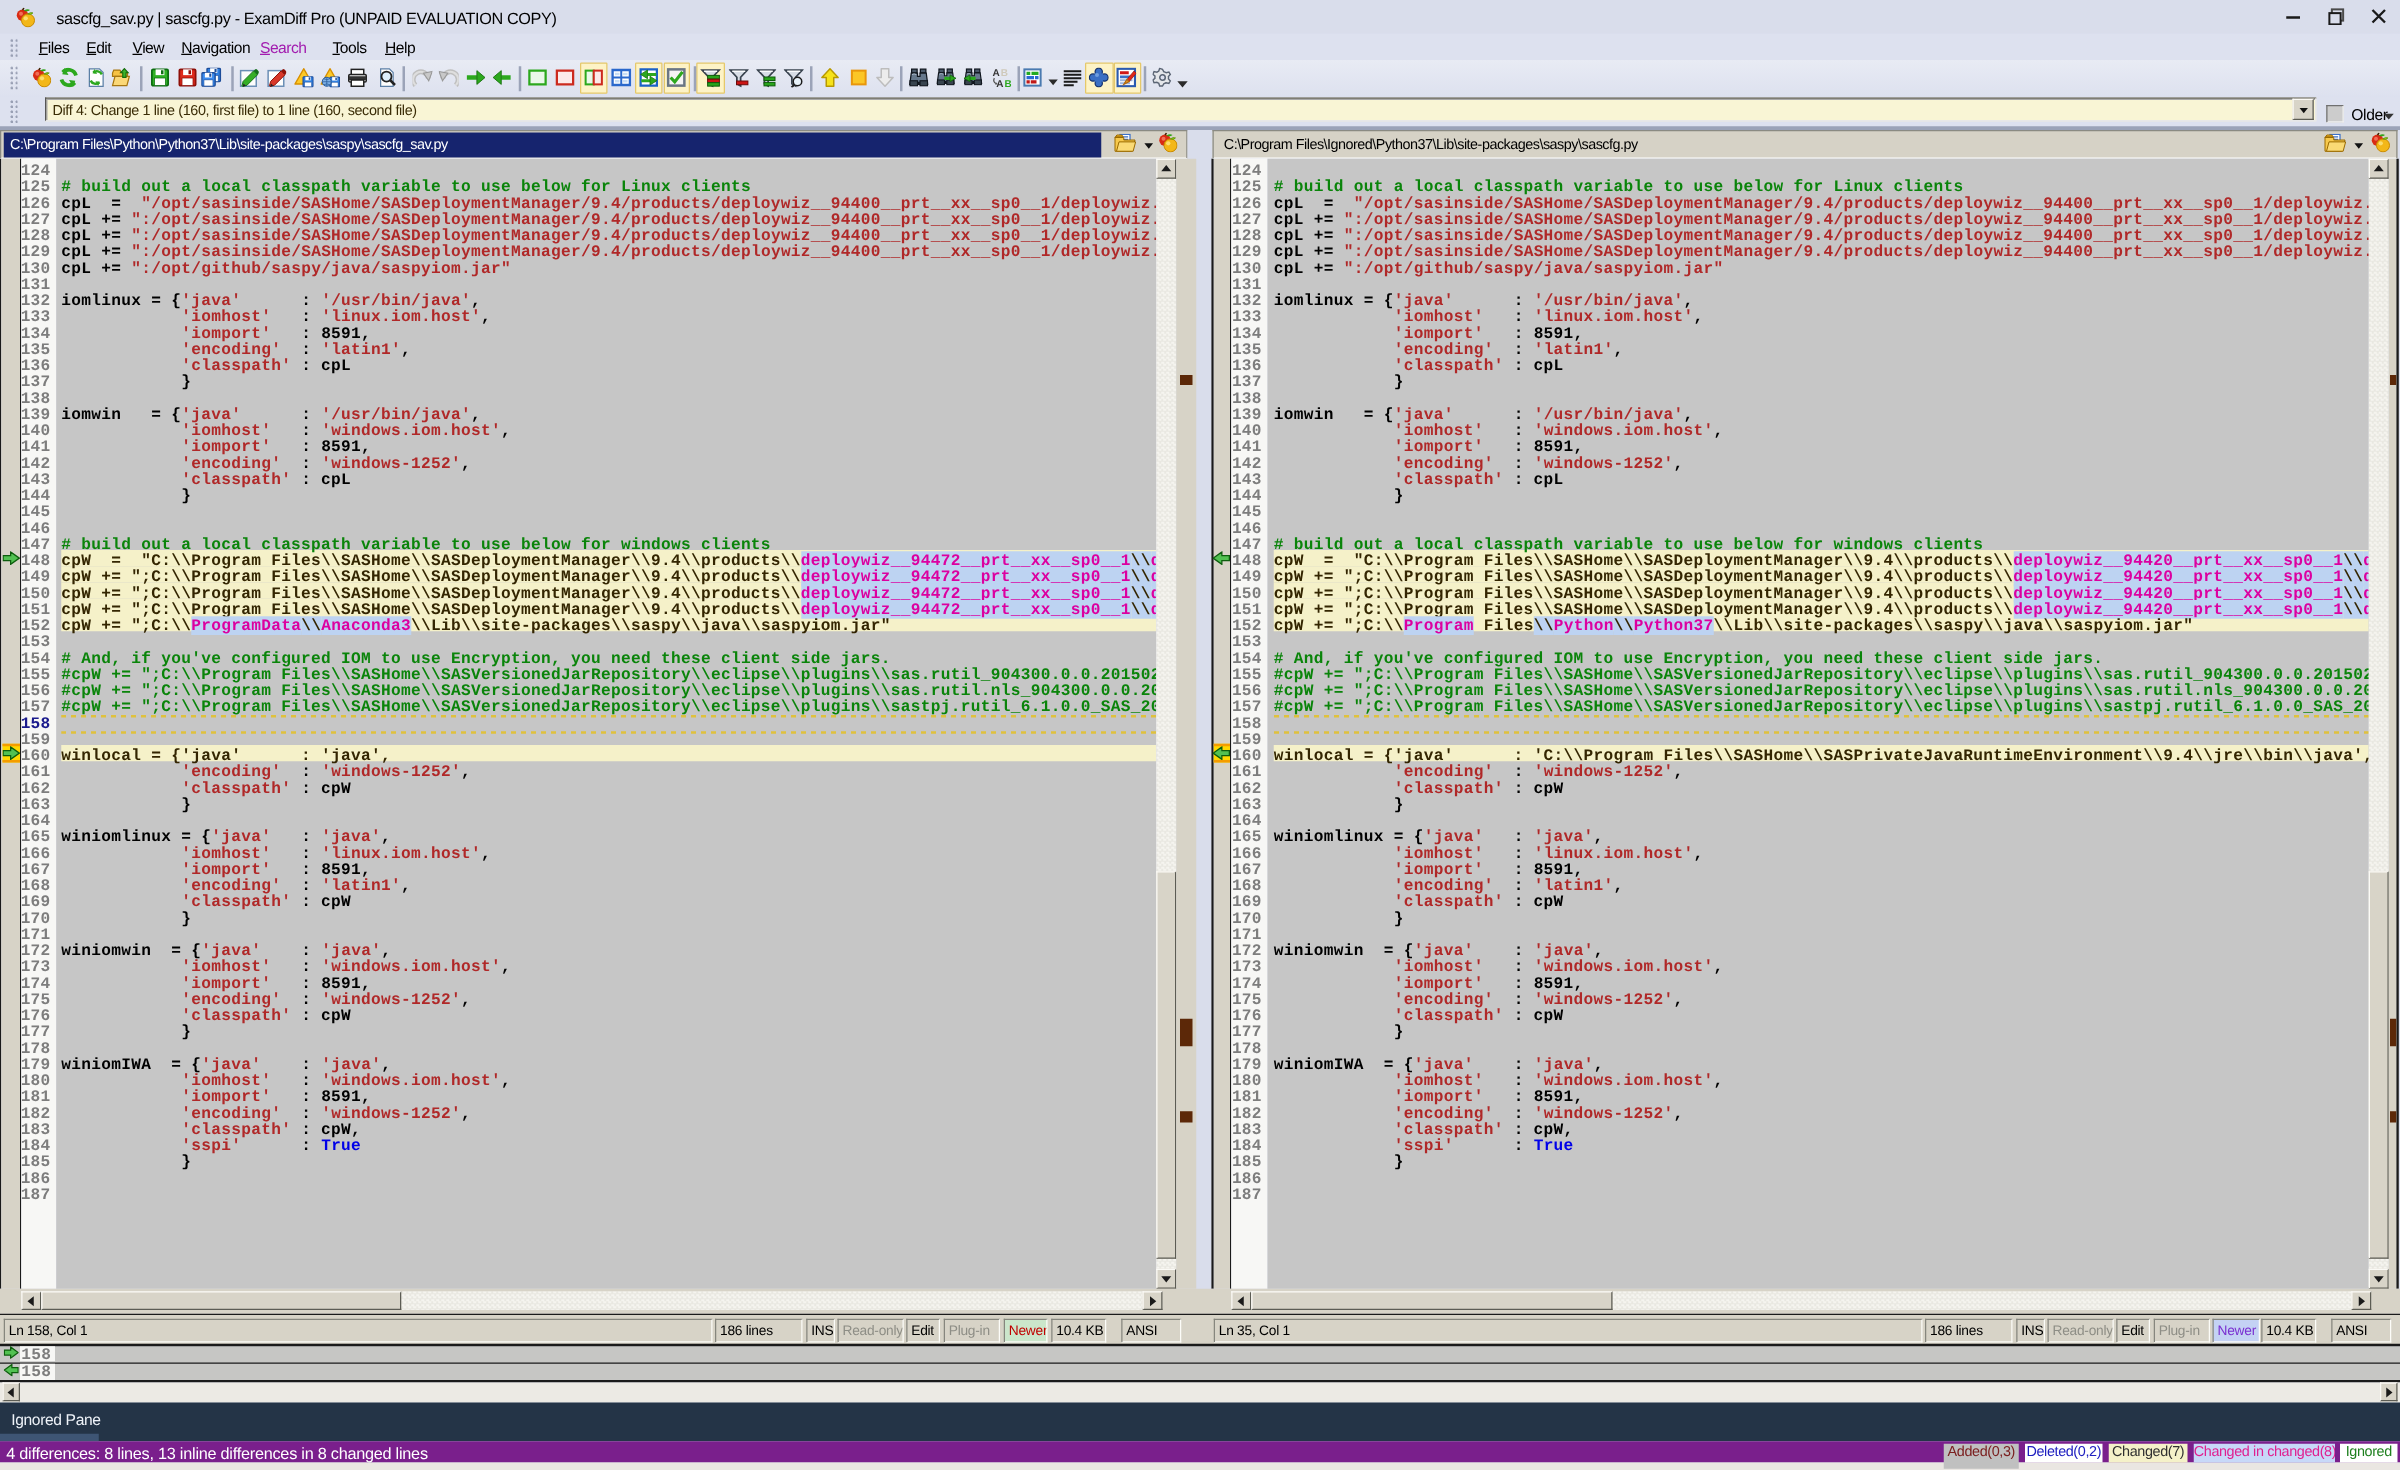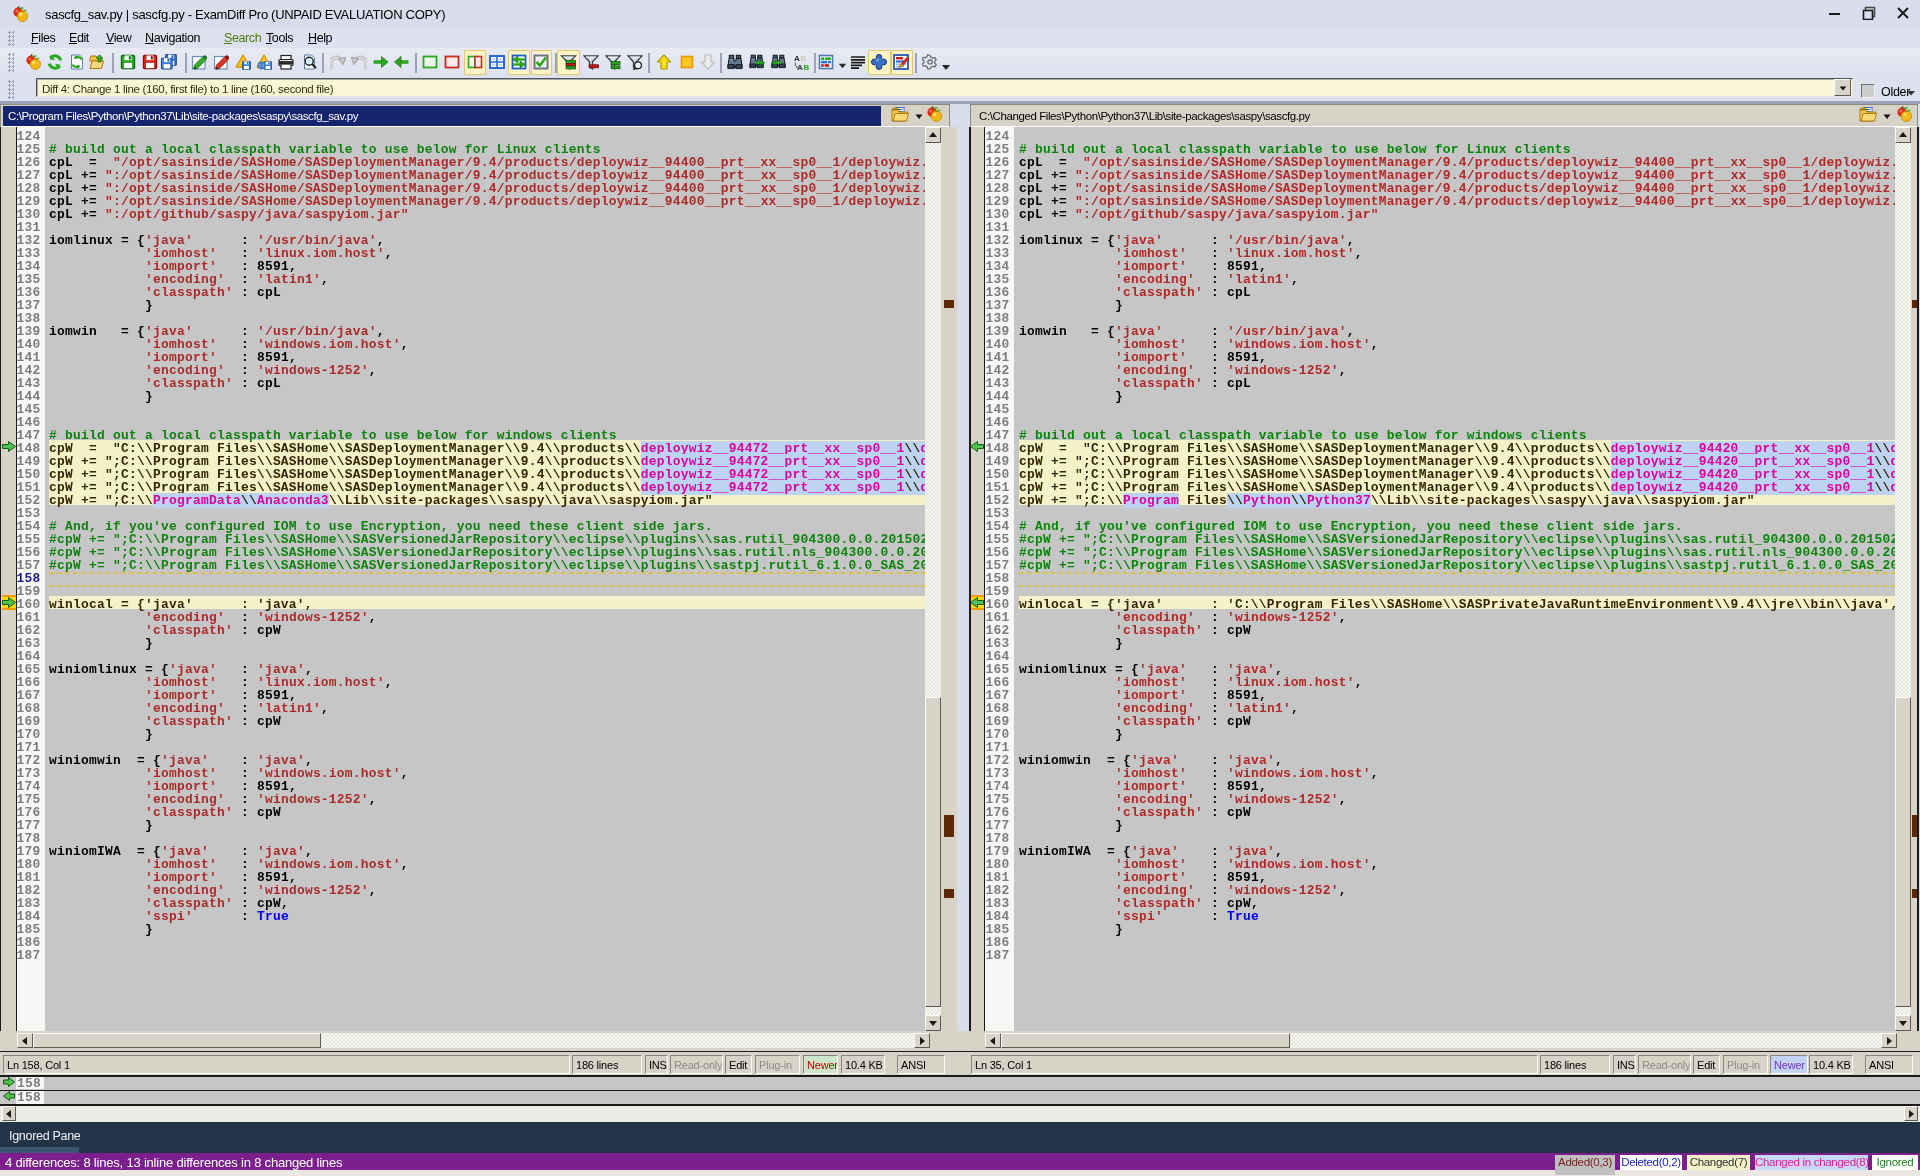--- a/index.html
+++ b/index.html
@@ -41,21 +41,21 @@
   </svg>
 <svg class="a" style="left:1896px;top:6px" width="14" height="14" viewBox="0 0 14 14">
 <path d="M2 2 L12 12 M12 2 L2 12" stroke="#1a1a1a" stroke-width="1.9"></path>
   </svg>
 <div class="a" style="left:0;top:27px;width:1920px;height:21px;background:#dde1ef"></div>
 <div class="a" style="left:8px;top:31px;width:6px;height:15px;background-image:radial-gradient(circle at 1.5px 1.5px,#99a0b4 1px,rgba(0,0,0,0) 1.3px);background-size:4px 4px"></div>
 <div class="a" style="left:31px;top:31px;font-size:12.5px;letter-spacing:-0.4px;color:#000"><span style="text-decoration:underline">F</span>iles</div>
 <div class="a" style="left:69px;top:31px;font-size:12.5px;letter-spacing:-0.4px;color:#000"><span style="text-decoration:underline">E</span>dit</div>
 <div class="a" style="left:106px;top:31px;font-size:12.5px;letter-spacing:-0.4px;color:#000"><span style="text-decoration:underline">V</span>iew</div>
 <div class="a" style="left:145px;top:31px;font-size:12.5px;letter-spacing:-0.4px;color:#000"><span style="text-decoration:underline">N</span>avigation</div>
-<div class="a" style="left:224px;top:31px;font-size:12.5px;letter-spacing:-0.4px;color:#4d7c0f"><span style="text-decoration:underline">S</span>earch</div>
+<div class="a" style="left:208px;top:31px;font-size:12.5px;letter-spacing:-0.4px;color:#a21caf"><span style="text-decoration:underline">S</span>earch</div>
 <div class="a" style="left:266px;top:31px;font-size:12.5px;letter-spacing:-0.4px;color:#000"><span style="text-decoration:underline">T</span>ools</div>
 <div class="a" style="left:308px;top:31px;font-size:12.5px;letter-spacing:-0.4px;color:#000"><span style="text-decoration:underline">H</span>elp</div>
 <div class="a" style="left:0;top:48px;width:1920px;height:29px;background:linear-gradient(#e8ebf4,#dde1ef)"></div>
 <div class="a" style="left:8px;top:53px;width:6px;height:19px;background-image:radial-gradient(circle at 1.5px 1.5px,#99a0b4 1px,rgba(0,0,0,0) 1.3px);background-size:4px 4px"></div>
 <div class="hl" style="left:464px;top:50px;width:22px;height:25px"></div>
 <div class="hl" style="left:508px;top:50px;width:22px;height:25px"></div>
 <div class="hl" style="left:531px;top:50px;width:21px;height:25px"></div>
 <div class="hl" style="left:557px;top:50px;width:23px;height:25px"></div>
 <div class="hl" style="left:868px;top:50px;width:23px;height:25px"></div>
 <div class="hl" style="left:891px;top:50px;width:22px;height:25px"></div>
@@ -364,21 +364,21 @@
     <circle cx="4.8" cy="5" r="1.6" fill="#f47a62" opacity="0.85"></circle>
 <path d="M6 2 L7.2 0.4" stroke="#3c2000" stroke-width="1.1"></path>
 <path d="M7 2.5 Q10 0.5 12 2 Q10 3.8 7 2.5" fill="#2ea516"></path>
 <circle cx="10.4" cy="10.3" r="5.2" fill="#f3b718"></circle>
     <circle cx="10.4" cy="10.3" r="5.2" fill="none" stroke="#c88a00" stroke-width="0.8"></circle>
 <circle cx="8.6" cy="8.6" r="1.7" fill="#fbe17a" opacity="0.9"></circle>
 <path d="M10.2 5.2 Q12.5 3.2 14.4 4.3 Q13 6.2 10.2 5.2" fill="#8cc814" stroke="#4f8a00" stroke-width="0.5"></path>
   </svg>
 <div class="a" style="left:950px;top:104px;width:20px;height:23px;background:#d9ddeb"></div>
 <div class="a" style="left:970px;top:104px;width:948px;height:23px;background:#d6d2c6;border:1px solid #8a8a82;border-bottom-color:#fff"></div>
-<div class="a" style="left:979px;top:110px;font-size:11.5px;letter-spacing:-0.4px;color:#000">C:\Changed Files\Python\Python37\Lib\site-packages\saspy\sascfg.py</div>
+<div class="a" style="left:979px;top:110px;font-size:11.5px;letter-spacing:-0.4px;color:#000">C:\Program Files\Ignored\Python37\Lib\site-packages\saspy\sascfg.py</div>
 <svg class="a" style="left:1859px;top:107px" width="18" height="15" viewBox="0 0 18 15">
 <rect x="5" y="0.5" width="8" height="8" fill="#fff" stroke="#3a70c8" stroke-width="1"></rect>
 <path d="M6.5 2.5 h5 M6.5 4.5 h5" stroke="#3a70c8" stroke-width="1"></path>
 <path d="M1 3 l1.5-2 h4 l1 1.5 h-6z" fill="#f0b429" stroke="#9a6a00" stroke-width="0.8"></path>
 <path d="M1 3 h7 v2 h9 l-2.5 9 h-13.5 z" fill="#f7c94c" stroke="#9a6a00" stroke-width="0.8"></path>
 <path d="M2.2 14 l2-7.5 h13.3 l-2 7.5 z" fill="#fada75" stroke="#9a6a00" stroke-width="0.8"></path>
   </svg>
 <svg class="a" style="left:1883px;top:114px" width="8" height="6" viewBox="0 0 8 6">
     <path d="M0.5 0.5 h7 l-3.5 4.5 z" fill="#111"></path>
   </svg>

